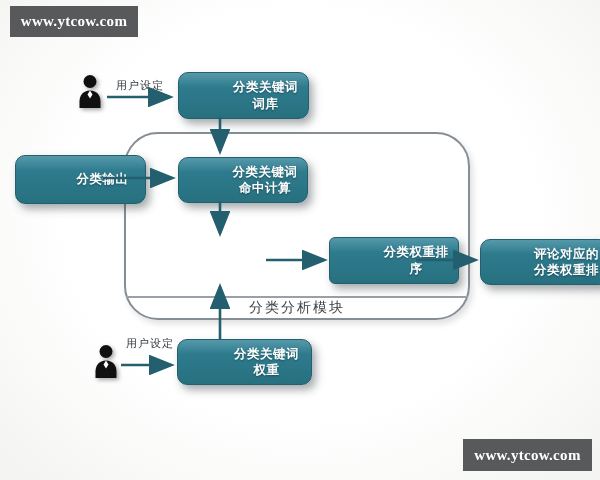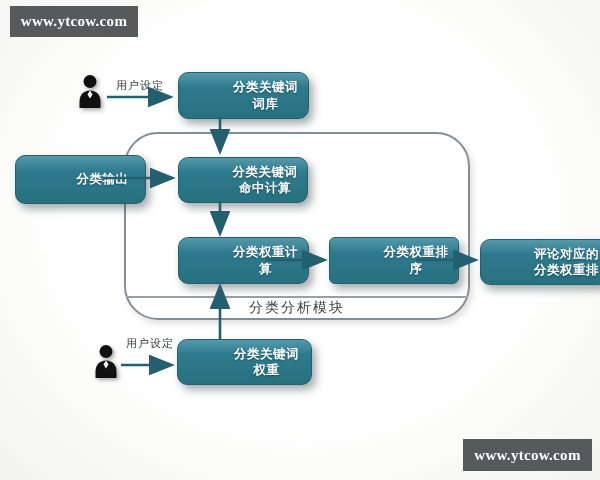--- a/index.html
+++ b/index.html
@@ -94,22 +94,20 @@
   </svg>
 
   <div class="edge-label" id="label-top">用户设定</div>
   <div class="edge-label" id="label-bottom">用户设定</div>
 
   <div class="node" id="node-thesaurus">分类关键词
 词库</div>
   <div class="node" id="node-comment">分类输出</div>
   <div class="node" id="node-hitcalc">分类关键词
 命中计算</div>
-  <div class="node" id="node-weightcalc">分类权重计
-算</div>
   <div class="node" id="node-weightsort">分类权重排
 序</div>
   <div class="node" id="node-output">评论对应的
 分类权重排</div>
   <div class="node" id="node-kwweight">分类关键词
 权重</div>
 
   <svg id="arrows" width="600" height="480">
     <defs>
       <marker id="ah" markerWidth="10" markerHeight="8" refX="8.5" refY="4" orient="auto">

